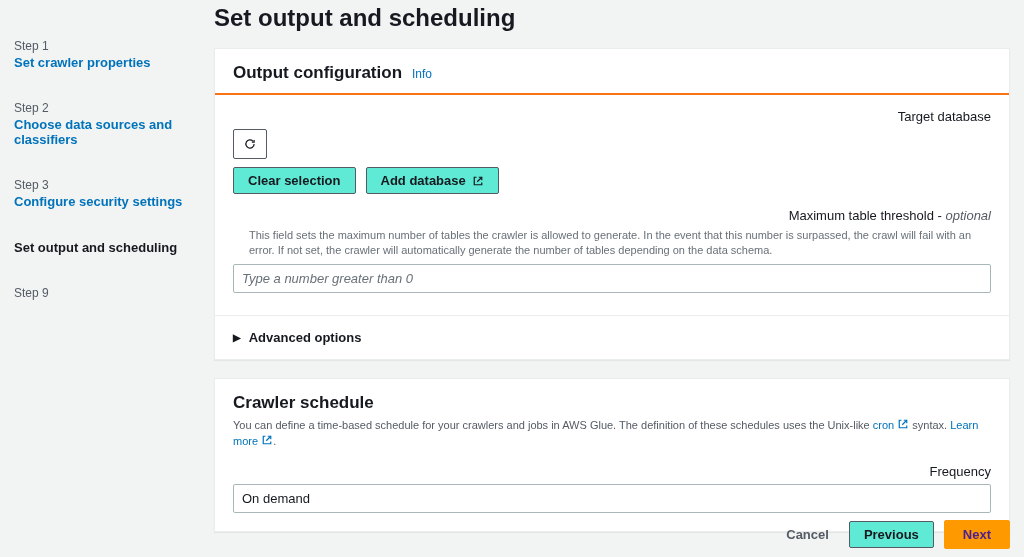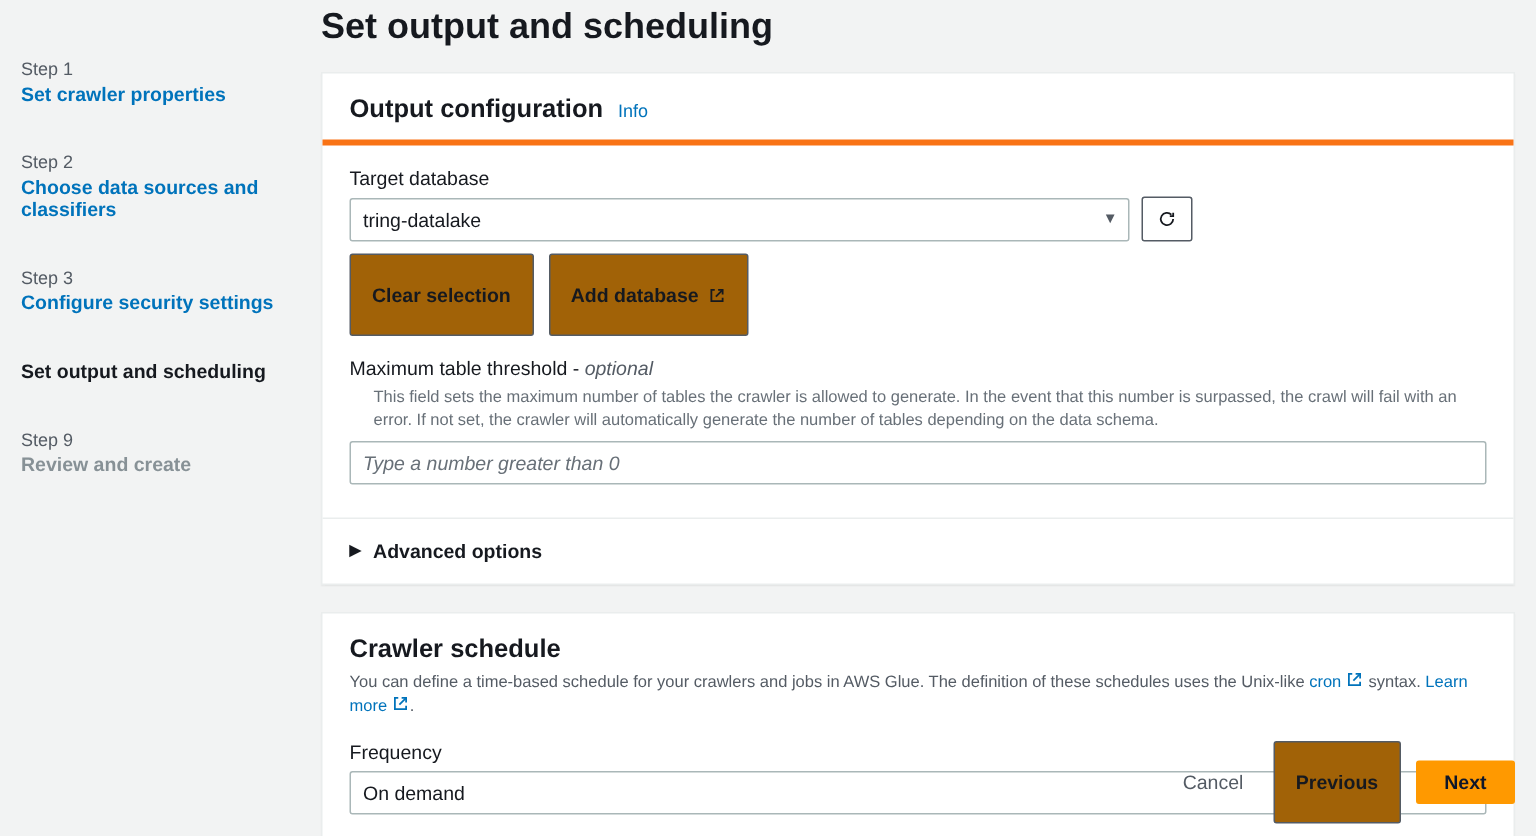--- a/index.html
+++ b/index.html
@@ -33,30 +33,30 @@
   h1.page-title { font-size: 24px; font-weight: 700; margin: 4px 0 16px 0; }
 
   .panel {
     background: #fff;
     border: 1px solid #eaeded;
     box-shadow: 0 1px 1px rgba(0,0,0,0.05);
     margin-bottom: 18px;
   }
   .panel-header {
     padding: 14px 18px 10px 18px;
-    border-bottom: 4px solid #f97316;
+    border-bottom: 2px solid #f97316;
   }
   .panel-header h2 { font-size: 17px; font-weight: 700; display: inline; }
   .info-link { font-size: 12px; color: #0073bb; font-weight: 400; margin-left: 6px; cursor: pointer; }
   .panel-body { padding: 14px 18px 18px 18px; }
   .panel-desc { font-size: 11px; color: #545b64; margin-top: 4px; line-height: 1.5; }
   .panel-desc .link { color: #0073bb; cursor: pointer; }
 
   .field { margin-bottom: 14px; }
-  .field-label { font-size: 13px; margin-bottom: 5px; color: #16191f; }
+  .field-label { font-size: 13px; margin-bottom: 5px; color: #16191f; text-align: right; }
   .field-label .optional { font-style: italic; color: #545b64; }
   .field-help { font-size: 11px; color: #687078; margin-bottom: 5px; line-height: 1.4; max-width: 760px; margin-left: 16px;}
   .input-row { display: flex; gap: 8px; align-items: center; }
   .select-wrap { position: relative; flex: 0 1 520px; }
   .select-wrap.wide { flex: 0 1 560px; }
   select, input[type=text] {
     width: 100%;
     appearance: none;
     border: 1px solid #aab7b8;
     border-radius: 2px;
@@ -74,24 +74,24 @@
   .icon-btn {
     border: 1px solid #545b64;
     background: #fff;
     border-radius: 2px;
     width: 34px; height: 30px;
     display: inline-flex; align-items: center; justify-content: center;
     cursor: pointer;
   }
   .btn {
     border: 1px solid #545b64;
-    background: #a16207;
+    background: #5eead4;
     color: #16191f;
     border-radius: 2px;
-    padding: 19px 14px;
+    padding: 5px 14px;
     font-size: 13px;
     font-weight: 700;
     cursor: pointer;
     display: inline-flex; align-items: center; gap: 6px;
   }
   .btn-row { display: flex; gap: 10px; margin-top: 8px; margin-bottom: 14px; }
 
   .advanced {
     border-top: 1px solid #eaeded;
     padding: 14px 18px;
@@ -104,26 +104,26 @@
 
   .ext-icon { width: 12px; height: 12px; }
 
   .footer {
     position: absolute;
     bottom: 8px; right: 14px;
     display: flex; gap: 10px; align-items: center;
   }
   .btn-link {
     background: none; border: none; color: #545b64;
-    font-size: 13px; font-weight: 400; cursor: pointer; padding: 6px 10px;
+    font-size: 13px; font-weight: 700; cursor: pointer; padding: 6px 10px;
   }
   .btn-primary {
     background: #ff9900;
     border: 1px solid #ff9900;
-    color: #0f172a;
+    color: #4c1d95;
     font-weight: 700;
     border-radius: 2px;
     padding: 6px 18px;
     font-size: 13px;
     cursor: pointer;
   }
   .input-narrow { width: 560px; }
 </style>
 </head>
 <body>
@@ -140,43 +140,36 @@
     </div>
     <div class="step">
       <div class="step-label">Step 3</div>
       <div class="step-title">Configure security settings</div>
     </div>
     <div class="step">
       <div class="step-title current">Set output and scheduling</div>
     </div>
     <div class="step">
       <div class="step-label">Step 9</div>
-      <div class="step-title disabled">Review and create</div>
     </div>
   </nav>
 
   <main class="main">
     <h1 class="page-title">Set output and scheduling</h1>
 
     <section class="panel">
       <div class="panel-header">
         <h2>Output configuration</h2>
         <span class="info-link">Info</span>
       </div>
       <div class="panel-body">
 
         <div class="field">
           <div class="field-label">Target database</div>
           <div class="input-row">
-            <div class="select-wrap">
-              <select>
-                <option>tring-datalake</option>
-              </select>
-              <span class="caret">▼</span>
-            </div>
             <button class="icon-btn">
               <svg class="ext-icon" viewBox="0 0 16 16" fill="none" stroke="#16191f" stroke-width="1.6">
                 <path d="M13.5 8a5.5 5.5 0 1 1-1.6-3.9"></path>
                   <path d="M13.5 2.5v3h-3"></path>
               </svg>
             </button>
           </div>
           <div class="btn-row">
             <button class="btn">Clear selection</button>
             <button class="btn">

